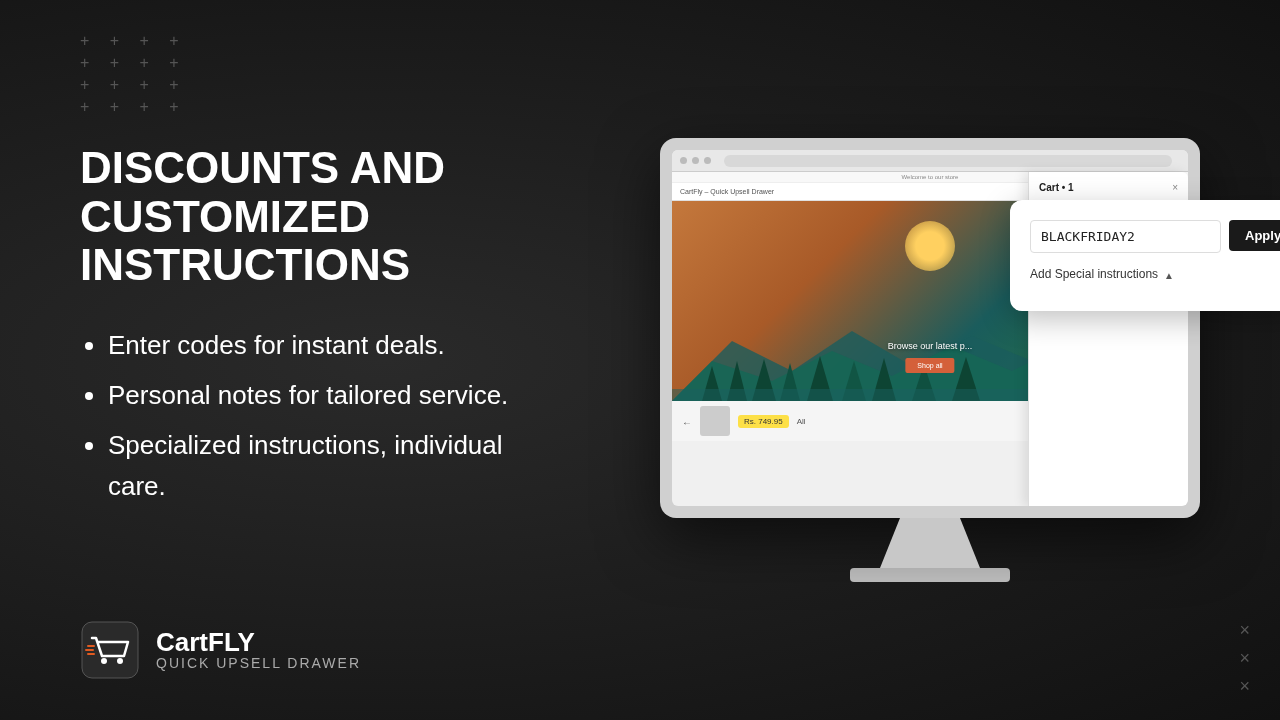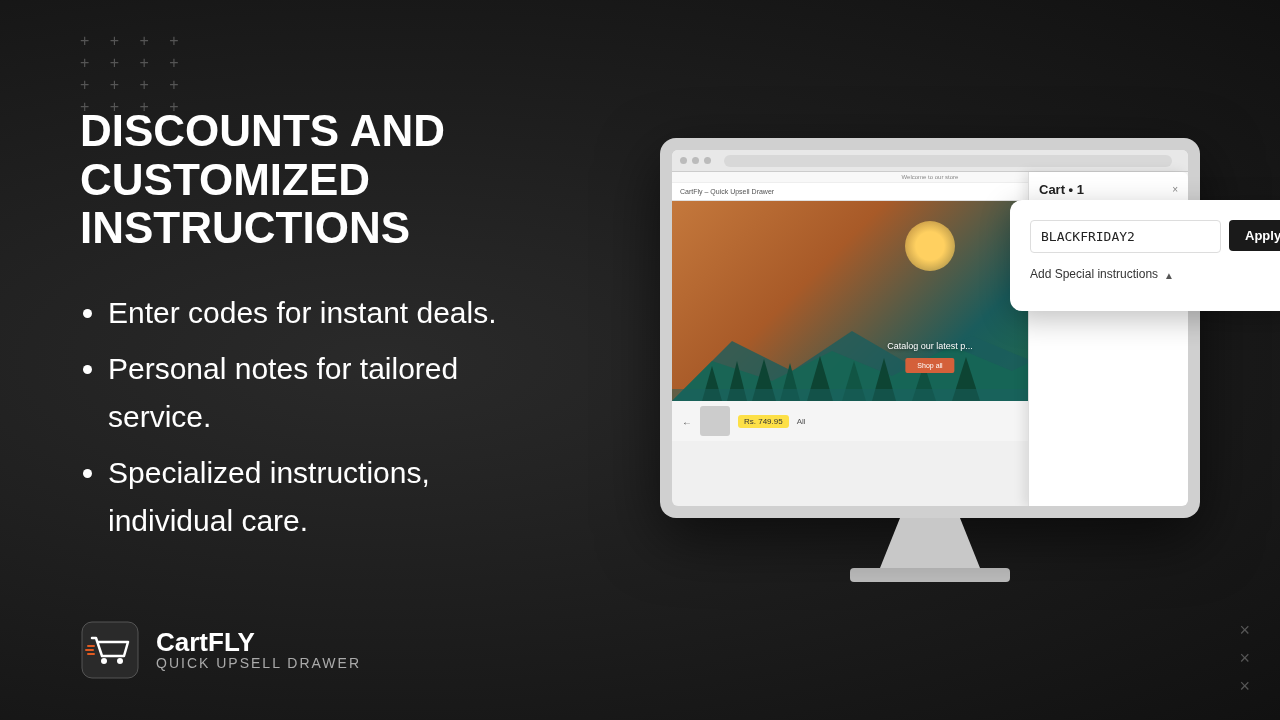--- a/index.html
+++ b/index.html
@@ -65,21 +65,21 @@
       color: #ffffff;
       line-height: 1.1;
       margin-bottom: 36px;
       text-transform: uppercase;
     }
 
     .bullet-list {
       list-style: disc;
       padding-left: 28px;
       color: #ffffff;
-      font-size: 30px;
+      font-size: 26px;
       line-height: 1.6;
       margin-bottom: 60px;
     }
 
     .bullet-list li {
       margin-bottom: 8px;
     }
 
     
     .logo-area {
@@ -306,21 +306,21 @@
     }
 
     .cart-header {
       display: flex;
       justify-content: space-between;
       align-items: center;
       margin-bottom: 8px;
     }
 
     .cart-title-text {
-      font-size: 13px;
+      font-size: 10px;
       font-weight: bold;
       color: #222;
     }
 
     .cart-close {
       font-size: 10px;
       color: #888;
       cursor: pointer;
     }
 
@@ -545,21 +545,21 @@
             <polygon points="108,90 118,52 128,90" fill="#0f5040"></polygon>
             <polygon points="135,90 148,45 161,90" fill="#0d4433"></polygon>
             <polygon points="170,90 182,50 194,90" fill="#115544"></polygon>
             <polygon points="200,90 212,47 224,90" fill="#0d4433"></polygon>
             <polygon points="240,90 252,53 264,90" fill="#0f5040"></polygon>
             <polygon points="280,90 294,46 308,90" fill="#0d4433"></polygon>
 
             <rect x="0" y="78" width="516" height="12" fill="#1a6060" opacity="0.5"></rect>
           </svg>
 
-          <div class="browse-text">Catalog our latest p...</div>
+          <div class="browse-text">Browse our latest p...</div>
           <button class="shop-btn">Shop all</button>
         </div>
 
         <div class="screen-bottom-bar">
           <span style="font-size:10px;color:#555;cursor:pointer;">←</span>
           <div class="bottom-product-img"></div>
           <span class="bottom-price">Rs. 749.95</span>
           <span style="font-size:8px;color:#555;">All</span>
           <span style="font-size:10px;color:#555;cursor:pointer;margin-left:auto;">→</span>
         </div>

